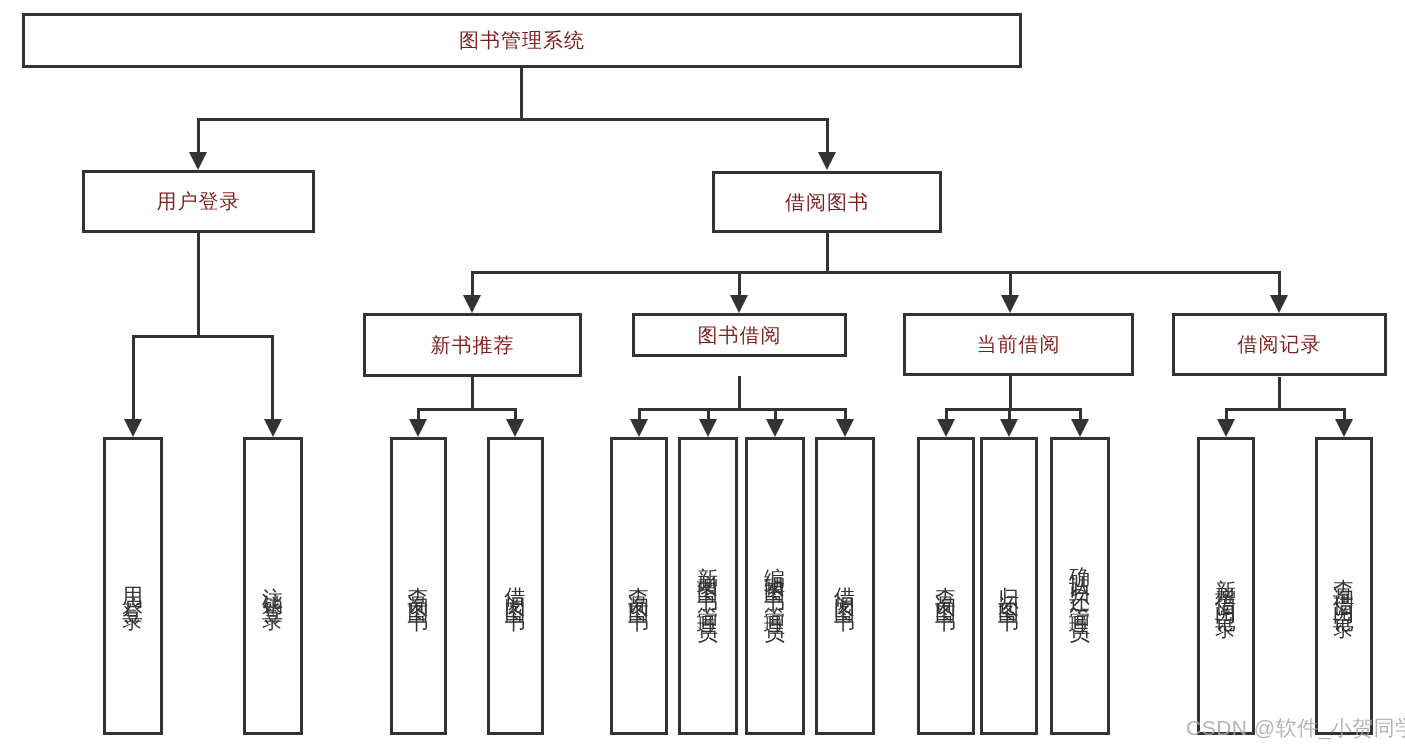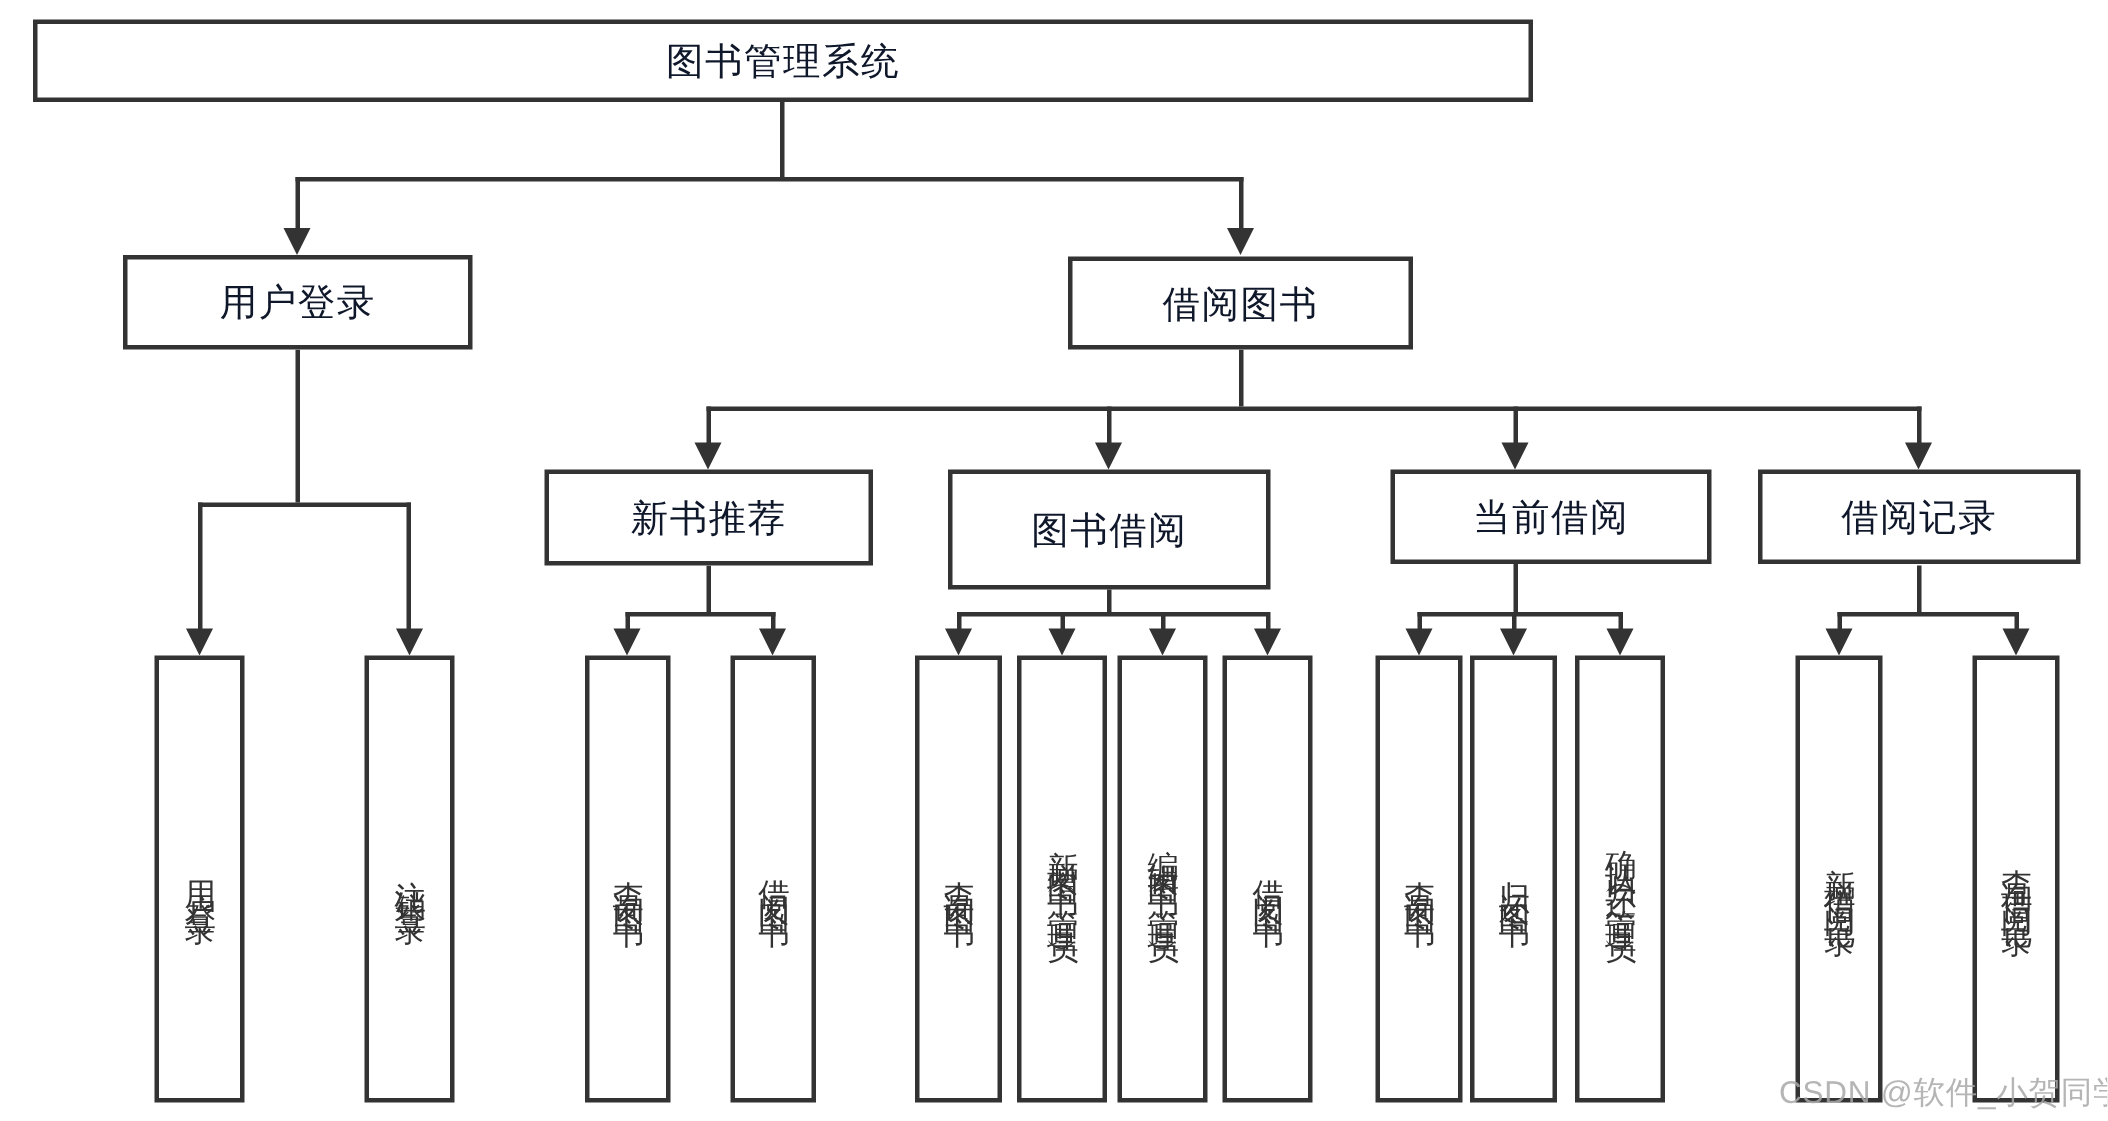--- a/index.html
+++ b/index.html
@@ -9,21 +9,21 @@
     background:#ffffff;
     font-family:"Liberation Sans","DejaVu Sans",sans-serif;
     overflow:hidden;
   }
   .hbox{
     position:absolute;
     box-sizing:border-box;
     background:#ffffff;
     border:3px solid #333333;
     display:flex;align-items:center;justify-content:center;
-    font-size:25px;color:#0f172a;
+    font-size:20px;color:#7f1d1d;
     z-index:2;
     letter-spacing:1px;
   }
   .vbox{
     position:absolute;
     box-sizing:border-box;
     top:437px;height:298px;
     background:#ffffff;
     border:3px solid #333333;
     display:flex;align-items:center;justify-content:center;
@@ -88,24 +88,24 @@
   <div class="vline" style="left:738px;top:271px;height:28px;"></div>
   <div class="arrow" style="left:730px;top:295px;"></div>
   <div class="vline" style="left:1009px;top:271px;height:28px;"></div>
   <div class="arrow" style="left:1001px;top:295px;"></div>
   <div class="vline" style="left:1278px;top:271px;height:28px;"></div>
   <div class="arrow" style="left:1270px;top:295px;"></div>
 
   <div class="hbox" style="left:363px;top:313px;width:219px;height:64px;">
     <span>新书推荐</span>
   </div>
-  <div class="hbox" style="left:632px;top:313px;width:215px;height:80px;">
+  <div class="hbox" style="left:632px;top:313px;width:215px;height:44px;">
     <span>图书借阅</span>
   </div>
-  <div class="hbox" style="left:903px;top:313px;width:214px;height:63px;margin-left:24px;">
+  <div class="hbox" style="left:903px;top:313px;width:231px;height:63px;">
     <span>当前借阅</span>
   </div>
   <div class="hbox" style="left:1172px;top:313px;width:215px;height:63px;">
     <span>借阅记录</span>
   </div>
 
   <div class="vline" style="left:471px;top:377px;height:31px;"></div>
   <div class="hline" style="left:417px;top:408px;width:100px;"></div>
   <div class="vline" style="left:417px;top:408px;height:15px;"></div>
   <div class="arrow" style="left:409px;top:419px;"></div>

